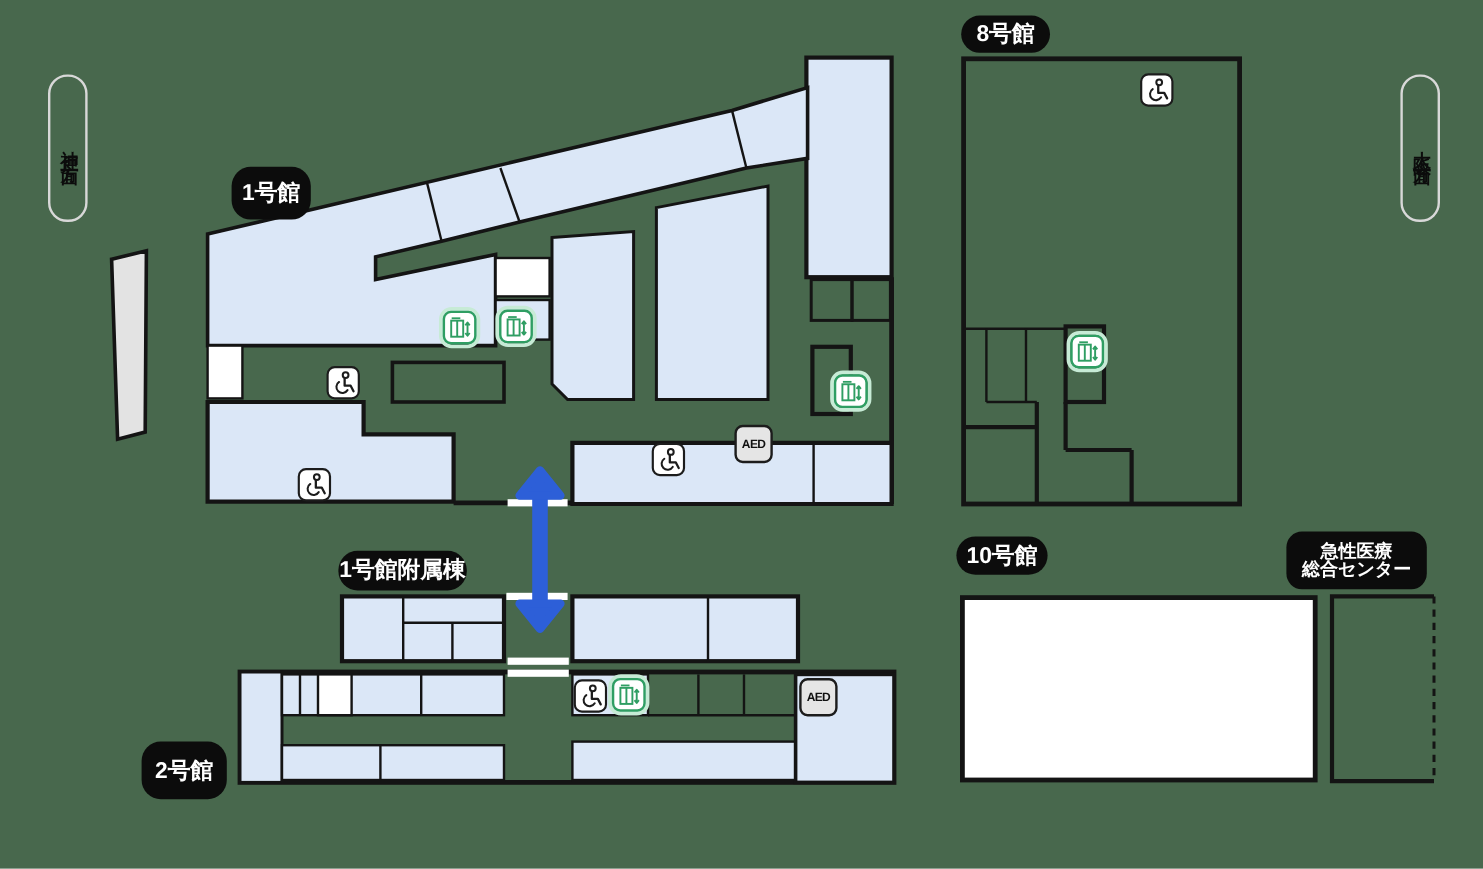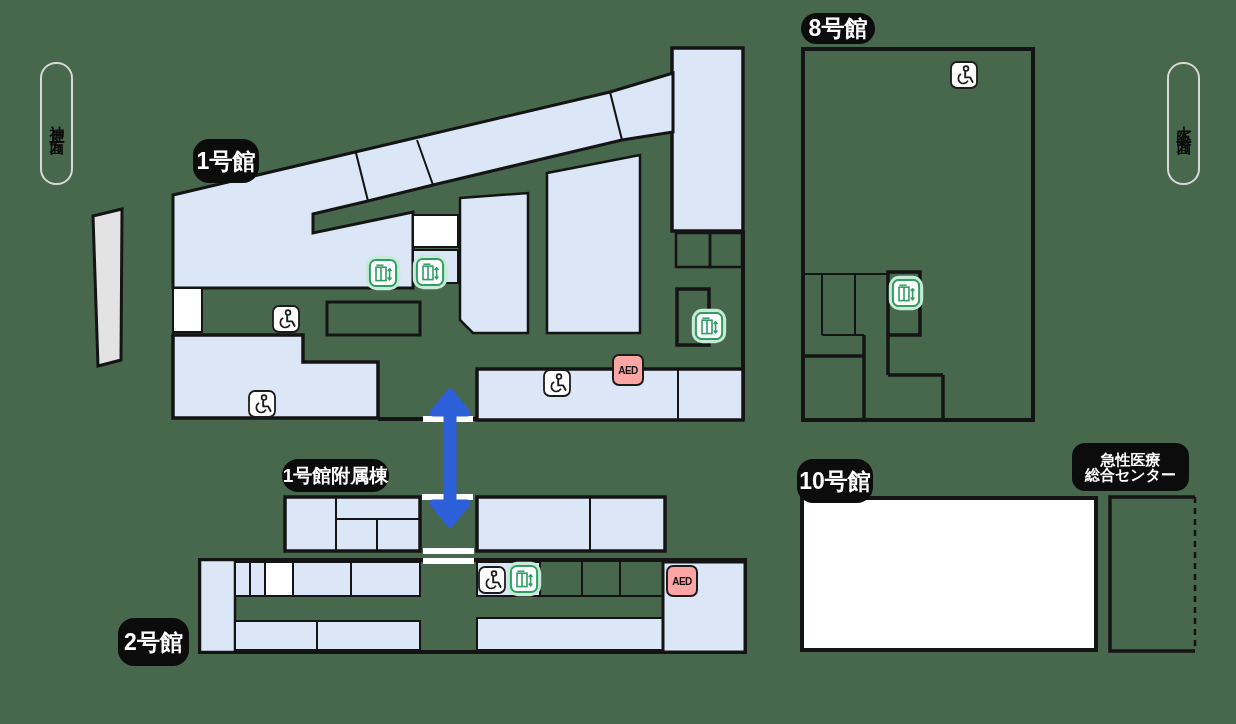--- a/index.html
+++ b/index.html
@@ -5,33 +5,33 @@
   html,body { margin:0; padding:0; background:#fff; }
   .stage {
     position:relative; width:1236px; height:724px;
     background:#48684d; overflow:hidden;
     font-family:"Liberation Sans", sans-serif;
   }
   .stage svg { position:absolute; left:0; top:0; }
   .pill {
     position:absolute; background:#0c0c0c; color:#fff;
     border-radius:16px; display:flex; align-items:center; justify-content:center;
-    font-weight:bold; font-size:23px; line-height:1; white-space:nowrap;
+    font-weight:bold; font-size:19px; line-height:1; white-space:nowrap;
   }
   .pill.two-line { flex-direction:column; gap:0; font-size:15px; border-radius:13px; }
   .vpill {
     position:absolute; width:29px; height:119px;
     border:2.5px solid #d8d8d8; border-radius:16px;
     display:flex; align-items:center; justify-content:center;
     writing-mode:vertical-rl; text-orientation:upright;
     font-weight:bold; font-size:15px; color:#0c0c0c; letter-spacing:5px;
   }
   .aed-badge {
     position:absolute; width:28px; height:28px;
-    background:#fca5a5; border:2px solid #1c1c1c; border-radius:7px;
+    background:#e5e5e5; border:2px solid #1c1c1c; border-radius:7px;
     display:flex; align-items:center; justify-content:center;
     font-weight:bold; font-size:10px; color:#111; letter-spacing:-0.5px;
   }
 </style>
 </head>
 <body>
 
 <div class="stage">
 <svg width="1236" height="724" viewBox="0 0 1236 724">
   <defs>
@@ -162,21 +162,21 @@
 </div>
 <div class="pill" style="left:801px; top:13px; width:74px; height:31px;">
   <span>8号館</span>
 </div>
 <div class="pill" style="left:282px; top:459px; width:107px; height:33px; font-size:19px;">
   <span>1号館附属棟</span>
 </div>
 <div class="pill" style="left:118px; top:618px; width:71px; height:48px;align-items:center;">
   <span>2号館</span>
 </div>
-<div class="pill" style="left:797px; top:459px; width:76px; height:44px;">
+<div class="pill" style="left:797px; top:447px; width:76px; height:32px;">
   <span>10号館</span>
 </div>
 <div class="pill two-line" style="left:1072px; top:443px; width:117px; height:48px;">
   <span>急性医療</span>
   <span>総合センター</span>
 </div>
 
 <div class="vpill" style="left:40px; top:62px;">
   <span>神戸方面</span>
 </div>

